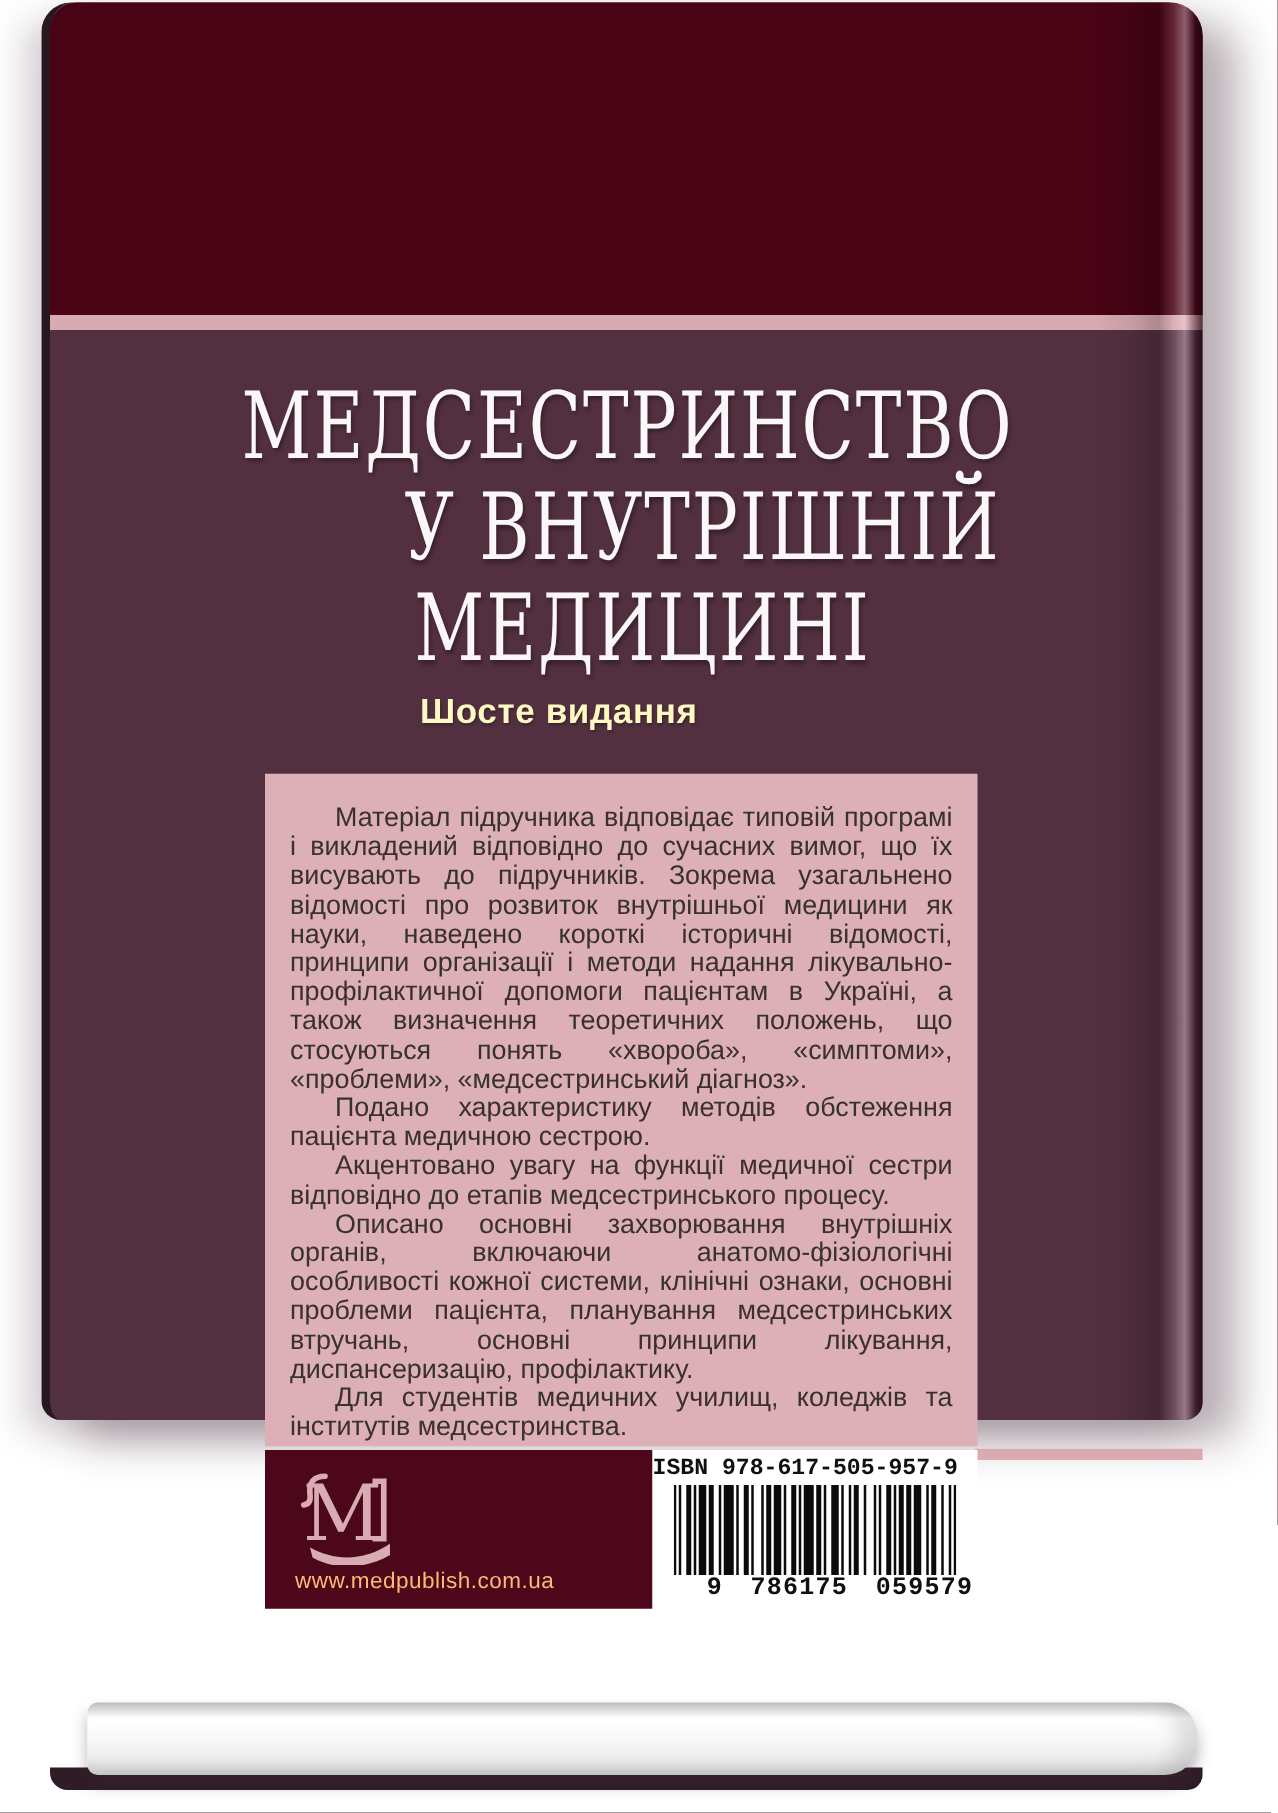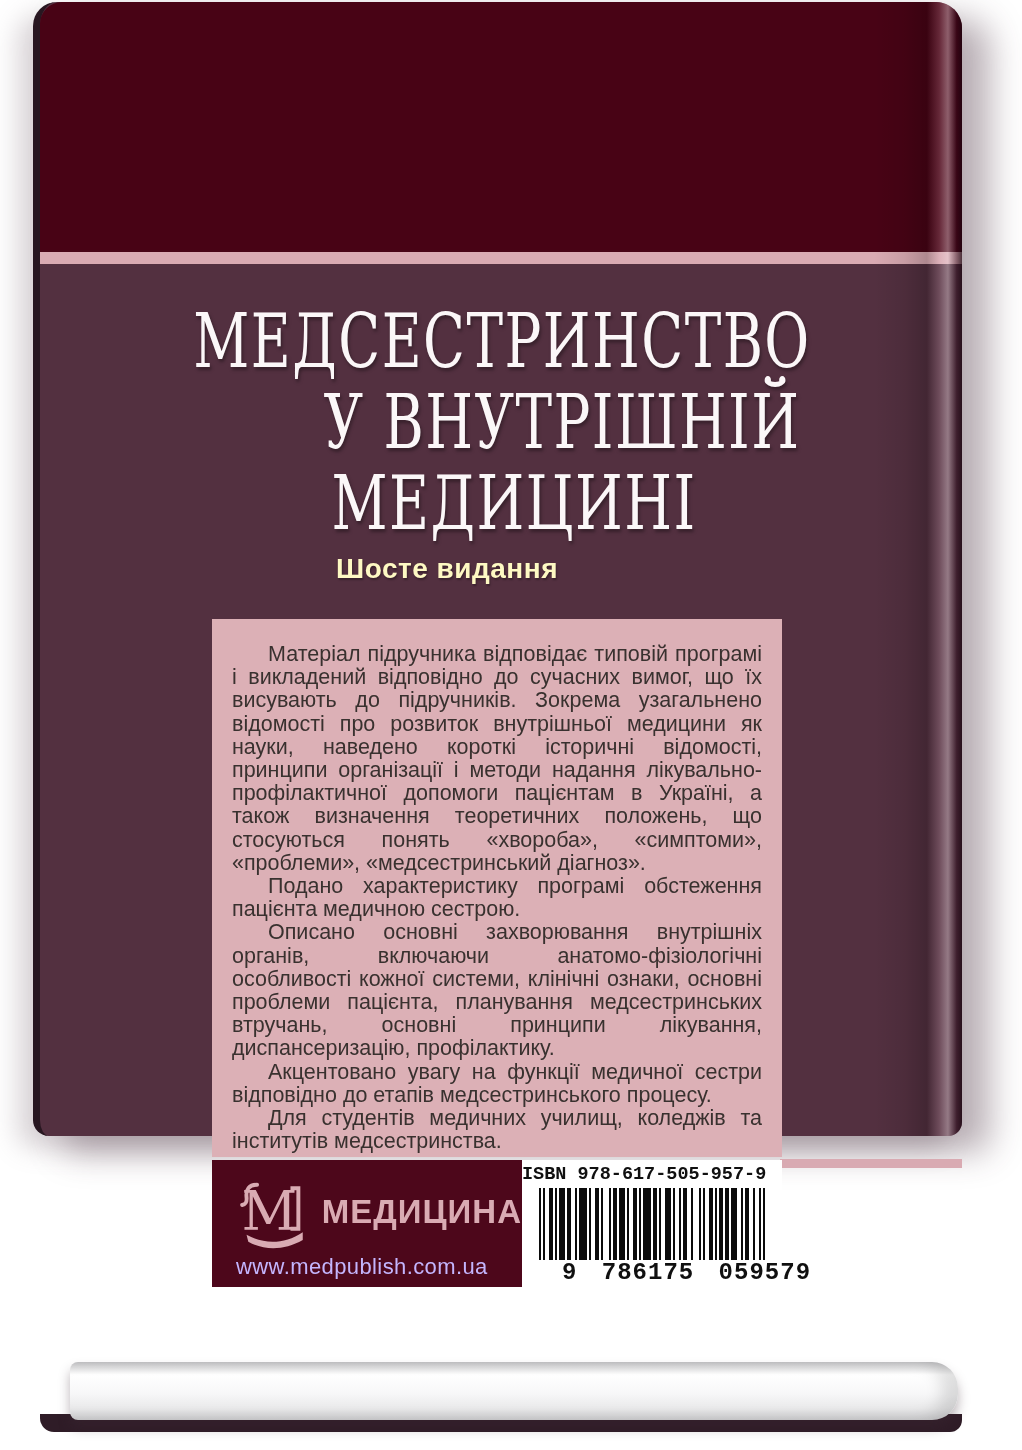--- a/index.html
+++ b/index.html
@@ -52,36 +52,36 @@
   }
   .publisher-box {
     position:absolute; left:172px; top:1px; width:310px; height:127px;
     background:#4d071b; overflow:hidden;
   }
   .logo-row { display:flex; align-items:center; gap:12px; margin:12px 0 0 24px; }
   .publisher-name {
     color:#d9abb3; font-size:33px; font-weight:bold; letter-spacing:1px; white-space:nowrap;
   }
   .publisher-url {
-    margin:2px 17px 0 24px; color:#c4b5fd; font-size:22px; letter-spacing:0.4px; white-space:nowrap;
+    margin:2px 17px 0 24px; color:#fdba74; font-size:18px; letter-spacing:0.4px; white-space:nowrap;
   }
   .barcode-box {
     position:absolute; left:482px; top:1px; width:260px; height:127px;
     background:#ffffff; color:#101010;
   }
   .isbn-label {
     font-family:"Liberation Mono","DejaVu Sans Mono",monospace;
     font-size:18.5px; font-weight:bold; text-align:left;
     margin-top:4px; white-space:nowrap;
   }
   .barcode-svg { display:block; margin:3px auto 0 auto; }
   .barcode-svg rect { fill:#0b0b0b; }
   .barcode-digits {
     font-family:"Liberation Mono","DejaVu Sans Mono",monospace;
-    font-size:24px; font-weight:bold; 
+    font-size:20px; font-weight:bold; text-align:center;
     letter-spacing:1px; word-spacing:9px; margin-top:-1px; white-space:nowrap;padding-left:40px;
   }
   .bottom-edge {
     position:absolute; left:0; right:0; top:1412px; height:18px;
     background:#2f1c27; border-radius:0 0 12px 14px; z-index:1;
   }
   .pages {
     position:absolute; left:30px; top:1360px; width:888px; height:58px; z-index:4;
     background:linear-gradient(180deg,#c9c9cb 0%, #ffffff 22%, #f7f7f8 55%, #e9e9ea 80%, #cfcfd1 100%);
     border-radius:8px 26px 26px 8px;
@@ -105,38 +105,37 @@
   <div class="stripe-top"></div>
 
   <div class="title-line t1">МЕДСЕСТРИНСТВО</div>
   <div class="title-line t2">У ВНУТРІШНІЙ</div>
   <div class="title-line t3">МЕДИЦИНІ</div>
 
   <div class="edition">Шосте видання</div>
 
   <div class="note-box">
     <p>Матеріал підручника відповідає типовій програмі і викладений відповідно до сучасних вимог, що їх висувають до підручників. Зокрема узагальнено відомості про розвиток внутрішньої медицини як науки, наведено короткі історичні відомості, принципи організації і методи надання лікувально-профілактичної допомоги пацієнтам в Україні, а також визначення теоретичних положень, що стосуються понять «хвороба», «симптоми», «проблеми», «медсестринський діагноз».</p>
-    <p>Подано характеристику програмі обстеження пацієнта медичною сестрою.</p>
+    <p>Подано характеристику методів обстеження пацієнта медичною сестрою.</p>
+    <p>Акцентовано увагу на функції медичної сестри відповідно до етапів медсестринського процесу.</p>
     <p>Описано основні захворювання внутрішніх органів, включаючи анатомо-фізіологічні особливості кожної системи, клінічні ознаки, основні проблеми пацієнта, планування медсестринських втручань, основні принципи лікування, диспансеризацію, профілактику.</p>
-    <p>Акцентовано увагу на функції медичної сестри відповідно до етапів медсестринського процесу.</p>
     <p>Для студентів медичних училищ, коледжів та інститутів медсестринства.</p>
   </div>
 
   <div class="bottom-row">
     <div class="stripe-right"></div>
 
     <div class="publisher-box">
       <div class="logo-row">
         <svg class="logo-m" width="84" height="80" viewBox="0 0 84 80" aria-hidden="true">
           <path d="M24 9 C15 9 11 14 12 23 C12.5 28 12 31 7 32" fill="none" stroke="#d9abb3" stroke-width="4.5" stroke-linecap="round"></path>
           <path d="M62 13 h9 v46 h-9" fill="none" stroke="#d9abb3" stroke-width="4.5"></path>
           <text x="38" y="60" text-anchor="middle" font-family="DejaVu Serif, Liberation Serif, serif" font-size="62" fill="#d9abb3">М</text>
           <path d="M12 66 C32 77 55 77 76 63 L76 72 C55 84 32 84 14 74 Z" fill="#d9abb3"></path>
         </svg>
-        <div class="publisher-name">МЕДИЦИНА</div>
       </div>
       <div class="publisher-url">www.medpublish.com.ua</div>
     </div>
 
     <div class="barcode-box">
       <div class="isbn-label">ISBN 978-617-505-957-9</div>
       <svg class="barcode-svg" width="226" height="72" viewBox="0 0 226 72" aria-hidden="true">
         <g id="barcode-bars">
             <rect x="0.00" y="0" width="2.00" height="72"></rect>
             <rect x="4.00" y="0" width="2.00" height="72"></rect>

